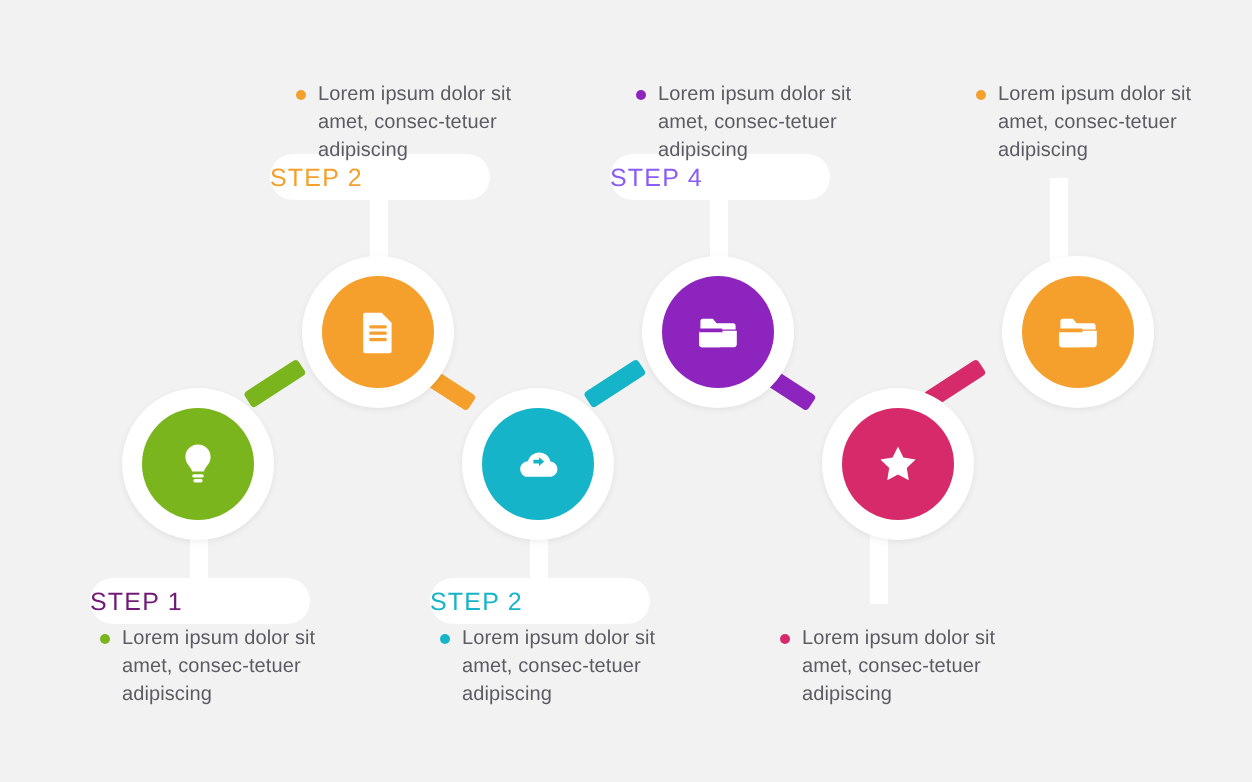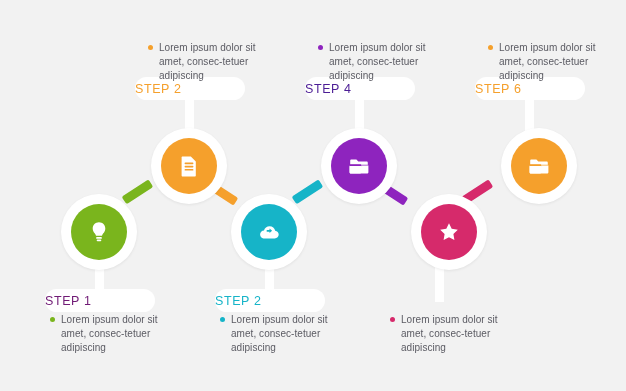--- a/index.html
+++ b/index.html
@@ -199,25 +199,22 @@
 
   <div class="pill" style="left:45px; top:289px; color:#701a75;">
     <span>STEP 1</span>
   </div>
   <div class="pill" style="left:135px; top:77px; color:#f5a02c;">
     <span>STEP 2</span>
   </div>
   <div class="pill" style="left:215px; top:289px; color:#16b4c8;">
     <span>STEP 2</span>
   </div>
-  <div class="pill" style="left:305px; top:77px; color:#4c1d95;">
+  <div class="pill" style="left:305px; top:77px; color:#8b5cf6;">
     <span>STEP 4</span>
-  </div>
-  <div class="pill" style="left:475px; top:77px; color:#f5a02c;">
-    <span>STEP 6</span>
   </div>
 
   <div class="textblock" style="left:50px; top:313px;">
     <span class="bullet" style="background:#7ab51d;"></span>
     <span class="body-text">Lorem ipsum dolor sit amet, consec-tetuer adipiscing</span>
   </div>
   <div class="textblock" style="left:148px; top:41px;">
     <span class="bullet" style="background:#f5a02c;"></span>
     <span class="body-text">Lorem ipsum dolor sit amet, consec-tetuer adipiscing</span>
   </div>

